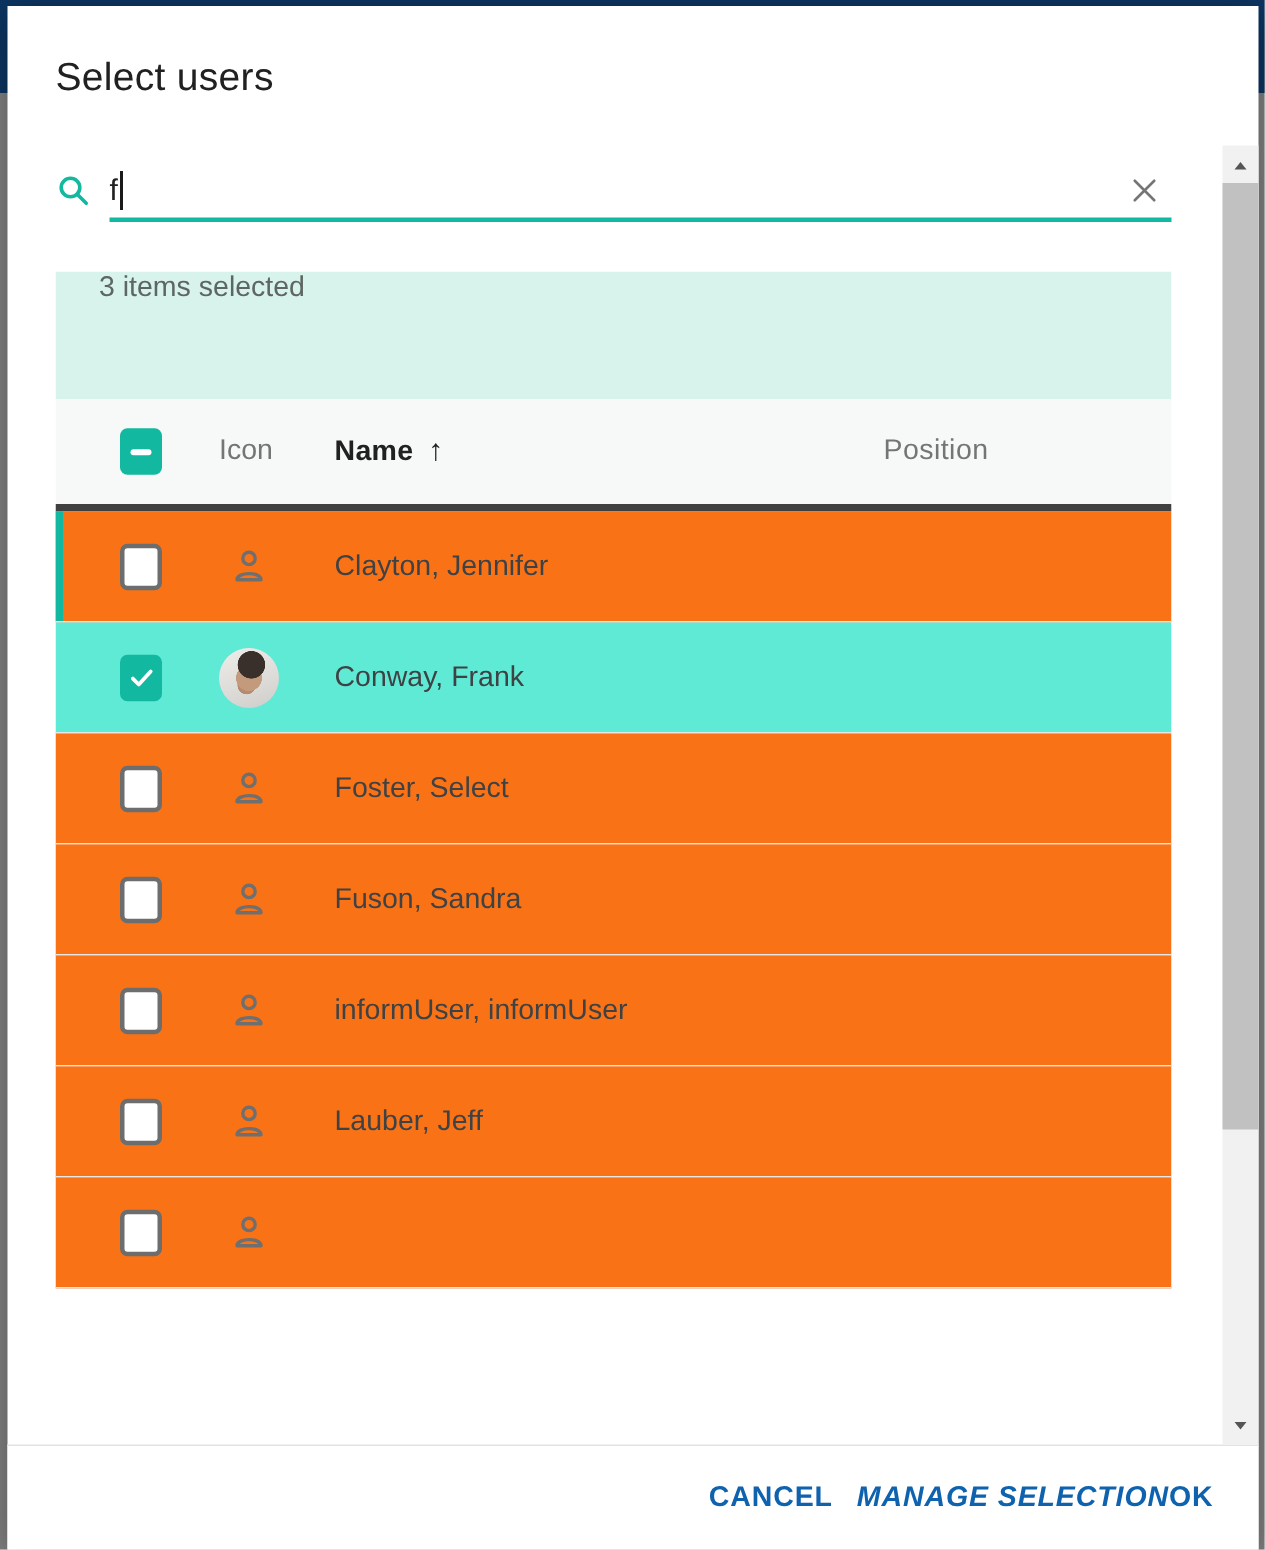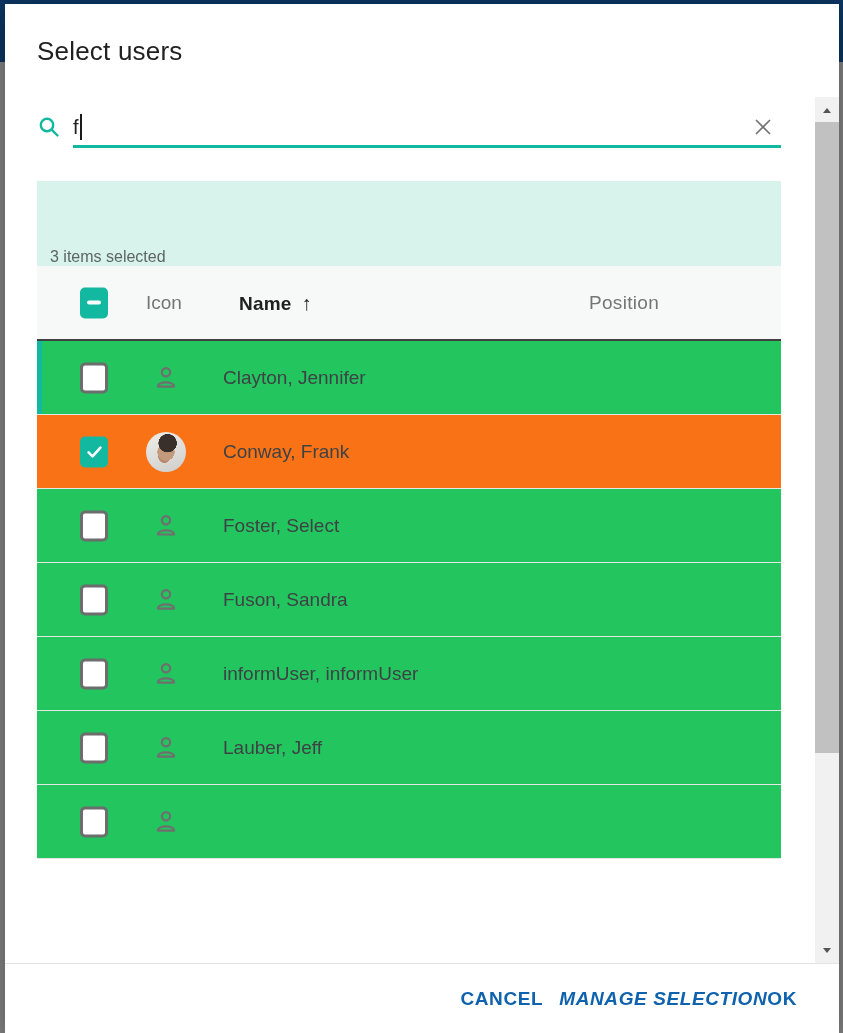--- a/index.html
+++ b/index.html
@@ -33,42 +33,42 @@
   .search-icon{width:24px;height:24px;flex:0 0 auto;margin-right:12px;}
   .search-text{font-size:20px;color:#212121;line-height:24px;}
   .caret{display:inline-block;width:2px;height:26px;background:#1a1a1a;vertical-align:-5px;margin-left:1px;}
   .search-spacer{flex:1;}
   .clear-btn{width:28px;height:28px;margin-right:30px;display:flex;align-items:center;justify-content:center;cursor:pointer;}
   
   .list{
     margin:33px 32px 0;width:744px;flex:1;overflow:hidden;position:relative;
   }
   .selection-banner{
-    height:85px;background:var(--banner-bg);display:flex;align-items:flex-end;
-    padding-left:13px;box-sizing:border-box;font-size:16px;color:#5d6662;
+    height:85px;background:var(--banner-bg);display:flex;align-items:flex-start;
+    padding-left:29px;box-sizing:border-box;font-size:19px;color:#5d6662;
   }
   .grid-header{
-    height:75px;background:#f7f8f8;position:relative;border-bottom:2px solid #404040;
+    height:75px;background:#f7f8f8;position:relative;border-bottom:5px solid #404040;
     box-sizing:border-box;color:#757575;font-size:19px;
   }
   .user-row{
-    height:74px;position:relative;border-bottom:1px solid #e6e6e6;box-sizing:border-box;background:#22c55e;
-  }
-  .user-row.selected{background:#f97316;padding-left:24px;}
+    height:74px;position:relative;border-bottom:1px solid #e6e6e6;box-sizing:border-box;background:#f97316;
+  }
+  .user-row.selected{background:#5eead4;padding-left:24px;}
   .user-row.focused::before{
     content:"";position:absolute;left:0;top:0;bottom:0;width:5px;background:var(--accent);
   }
   .vcenter{position:absolute;top:50%;transform:translateY(-50%);}
   .col-check{left:43px;}
   .col-icon{left:114px;width:30px;display:flex;justify-content:center;}
   .col-avatar{left:109px;}
   .col-name{left:186px;font-size:19px;color:#3f4245;white-space:nowrap;}
   .col-icon-label{left:109px;}
   .col-position{left:520px;letter-spacing:.3px;margin-left:32px;}
-  .name-header{color:#212121;font-weight:bold;letter-spacing:.2px;margin-left:16px;}
+  .name-header{color:#212121;font-weight:bold;letter-spacing:.2px;}
   .sort-arrow{font-weight:normal;color:#212121;margin-left:10px;font-size:20px;}
   
   .checkbox{
     width:22px;height:25px;border:3px solid #6d6d6d;border-radius:5px;background:#fff;
     display:flex;align-items:center;justify-content:center;cursor:pointer;
   }
   .checkbox .check-glyph{display:none;}
   .checkbox.checked,.checkbox.indeterminate{
     width:28px;height:31px;border:none;border-radius:5px;background:var(--accent);
   }
@@ -80,21 +80,21 @@
     width:40px;height:40px;border-radius:50%;
     background:
       radial-gradient(circle at 54% 28%, #39302b 0 25%, rgba(57,48,43,0) 26%),
       radial-gradient(circle at 50% 50%, #c49a7d 0 30%, rgba(196,154,125,0) 31%),
       radial-gradient(circle at 46% 62%, #b58a6e 0 18%, rgba(181,138,110,0) 19%),
       linear-gradient(160deg,#efedea 0%,#dddbd8 60%,#cfcdca 100%);
   }
   
   .footer{
     height:70px;border-top:1px solid #e3e3e3;display:flex;align-items:center;
-    justify-content:flex-end;padding-right:42px;box-sizing:border-box;background:#fff;
+    justify-content:flex-end;padding-right:30px;box-sizing:border-box;background:#fff;
   }
   .text-btn{
     font-size:19px;font-weight:bold;color:var(--footer-blue);letter-spacing:.6px;cursor:pointer;
     background:none;border:none;padding:0;font-family:inherit;
   }
   .btn-manage{margin-left:16px;font-style:italic;}
   .btn-ok{}
   
   .scrollbar{position:absolute;right:0;top:93px;bottom:70px;width:24px;background:#f1f1f1;}
   .sb-btn{position:absolute;left:0;right:0;height:26px;display:flex;align-items:center;justify-content:center;cursor:pointer;}

